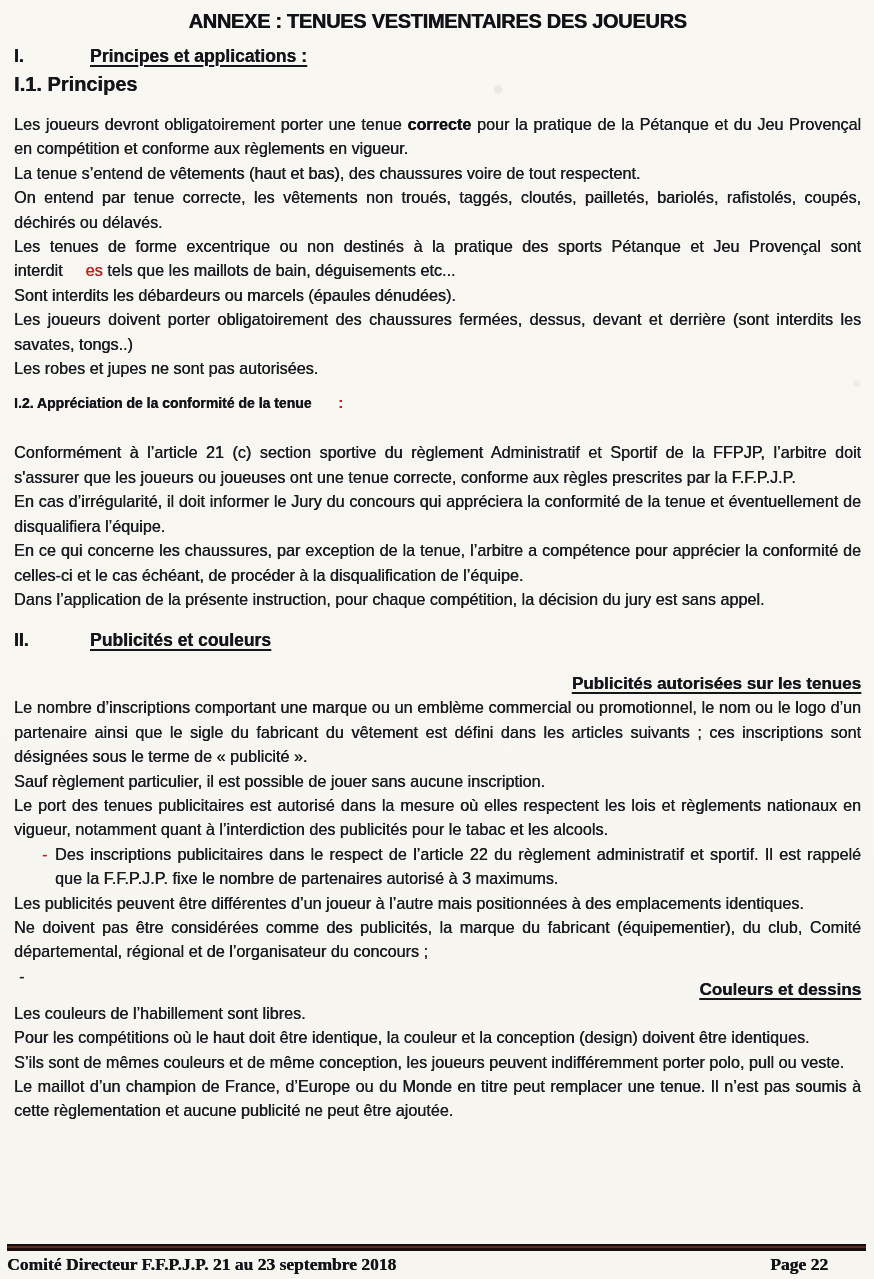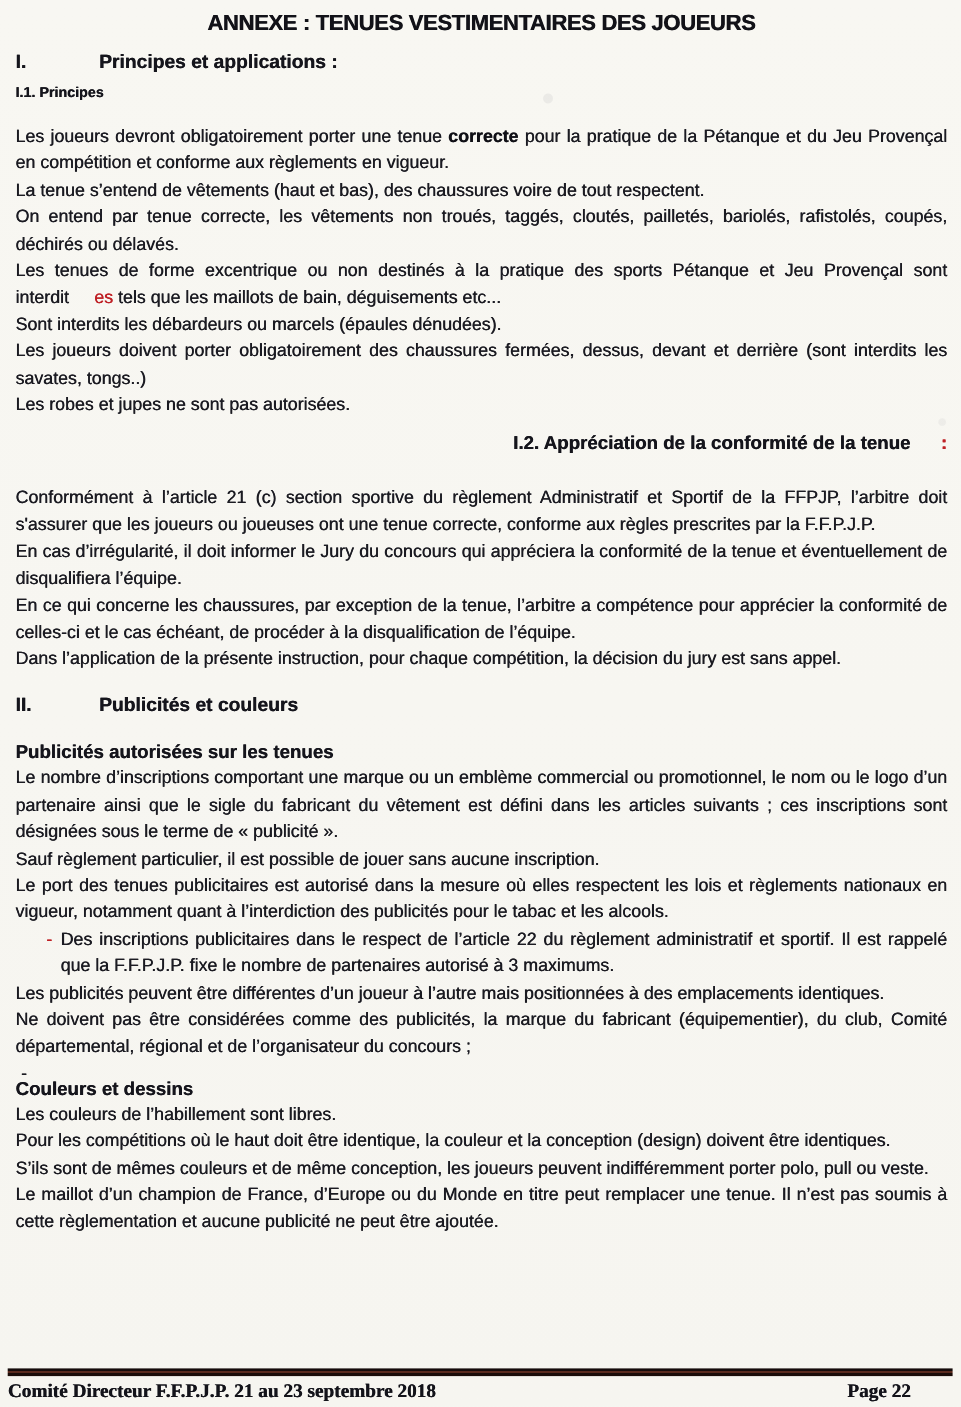--- a/index.html
+++ b/index.html
@@ -18,25 +18,25 @@
   .scan { text-shadow:0.35px 0 0 currentColor; } 
 
   .title {
     font-size:20px; font-weight:bold; text-align:center;
     letter-spacing:-0.3px; color:#121218; margin:2px 0 12px;
     text-shadow:0.5px 0 0 currentColor;
   }
 
   .sec-head { display:flex; font-weight:bold; font-size:17.5px; line-height:22px; margin:4px 0 6px; color:#15151c; }
   .sec-num { width:76px; flex:none; }
-  .u { text-underline-offset:3px; text-decoration-thickness:2px; }
+  .u { text-decoration:underline; text-underline-offset:3px; text-decoration-thickness:2px;text-align:right; }
 
-  h3 { font-size:13px; line-height:22px; font-weight:bold; color:#15151c; }
+  h3 { font-size:20px; line-height:22px; font-weight:bold; color:#15151c; }
   .h-i1 { margin:0 0 17px; }
-  .h-i2 { margin:12px 0 26px; font-size:17px;text-align:right; }
+  .h-i2 { margin:12px 0 26px; font-size:14px; }
   .sec2 { margin:18px 0 22px; }
   .subhead { margin:0; font-size:17px; }
   .subhead2 { margin:15px 0 0; font-size:17px; }
 
   p { font-size:16.2px; line-height:24.4px; text-align:justify; }
   .red { color:#bf2126;padding-left:23px; }
   b { color:#101016; }
 
   .li { padding-left:41px; position:relative; }
   .li .dash { position:absolute; left:5px; top:0; }

